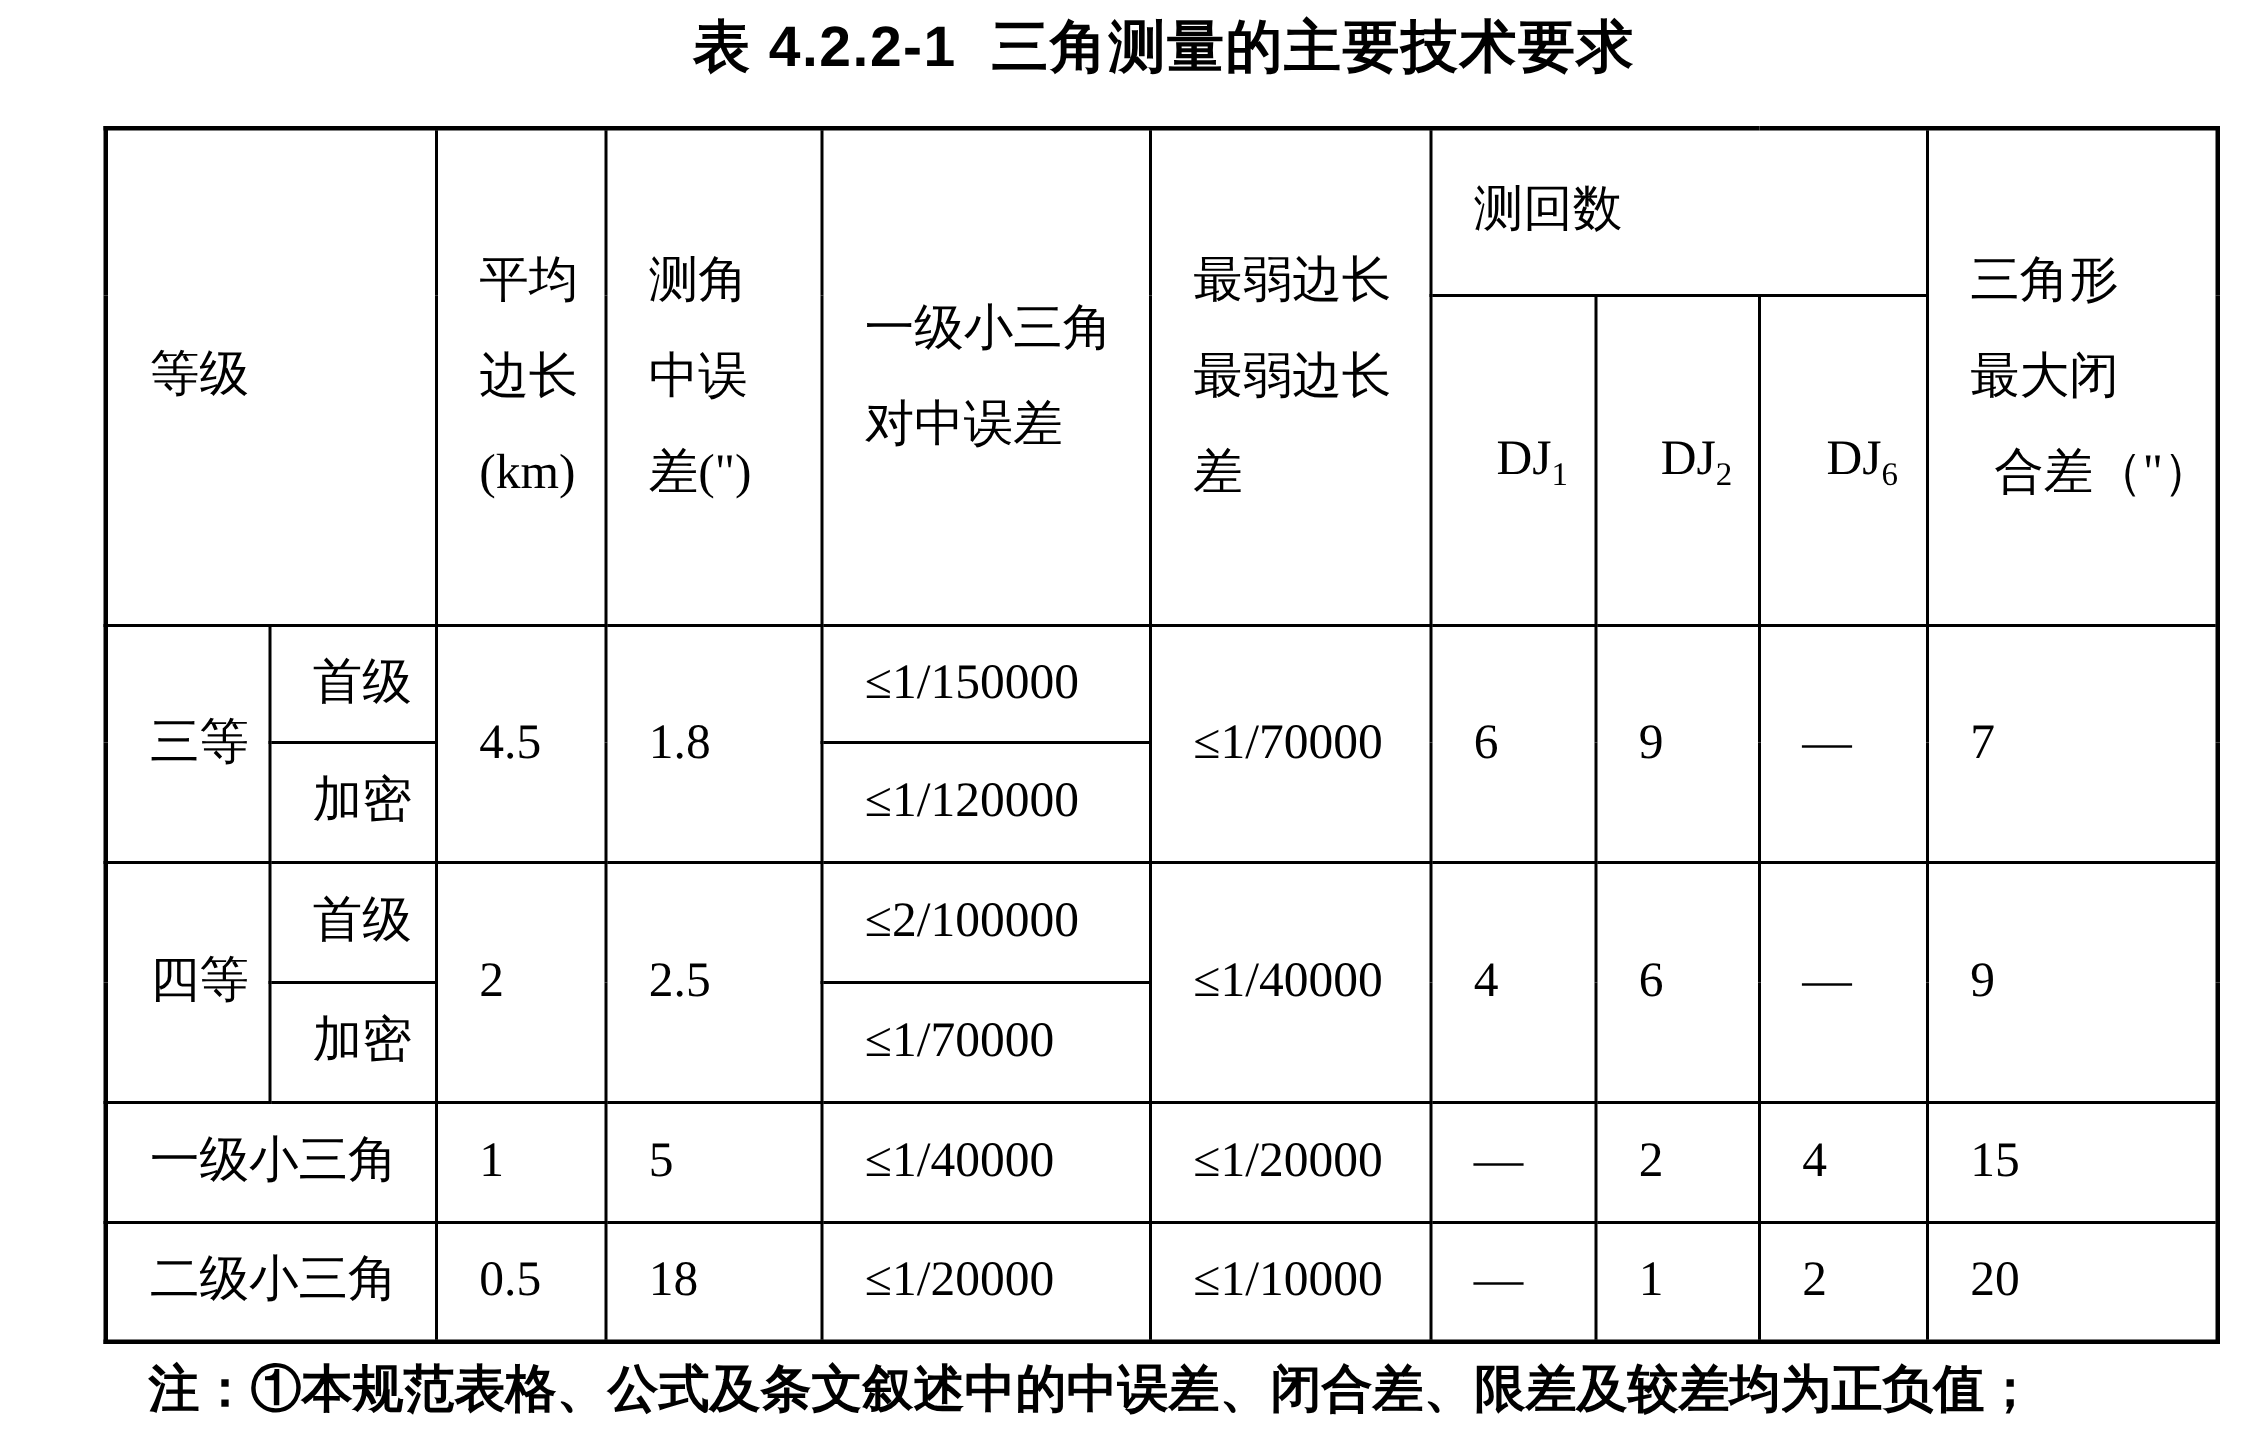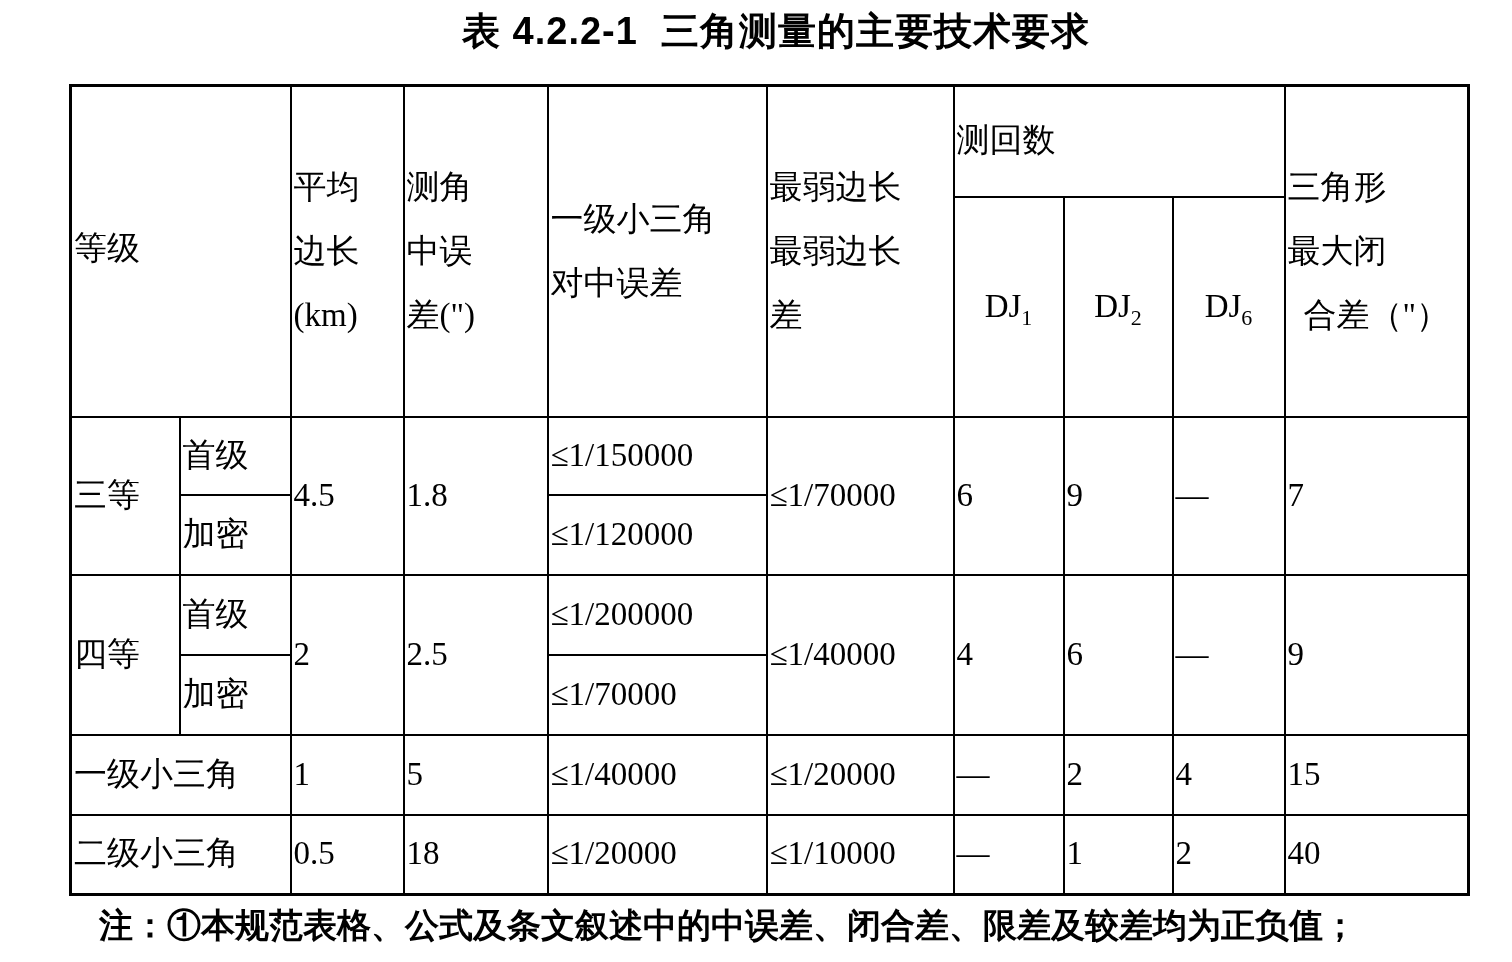--- a/index.html
+++ b/index.html
@@ -30,27 +30,27 @@
     position: absolute;
     left: 69px;
     top: 84px;
     border-collapse: collapse;
     table-layout: fixed;
     border: 3px solid #000;
   }
   table.tech-table td {
     border: 2px solid #000;
     vertical-align: middle;
-    padding: 0 2px 0 2px;
+    padding: 0 2px 0 28px;
     font-size: 33px;
     line-height: 1.15;
     overflow: hidden;
     white-space: nowrap;
   }
-  td.grade-hdr { padding-left: 35px; font-family: Liberation Mono, monospace; }
+  td.grade-hdr { padding-left: 35px; }
   td.dj-cell  { padding-left: 22px; text-align: center; }
   .hdr-line { line-height: 64px; }
   .hdr-line.indent { padding-left: 16px; }
   sub.dj-sub { font-size: 22px; line-height: 0; }
   .footnote {
     position: absolute;
     left: 99px;
     top: 903px;
     font-family: "Liberation Serif", "DejaVu Serif", serif;
     font-weight: 700;
@@ -130,21 +130,21 @@
     <tr style="height:80px">
       <td>加密</td>
       <td>≤1/120000</td>
     </tr>
 
     <tr style="height:80px">
       <td rowspan="2">四等</td>
       <td>首级</td>
       <td rowspan="2">2</td>
       <td rowspan="2">2.5</td>
-      <td>≤1/200000</td>
+      <td>≤2/100000</td>
       <td rowspan="2">≤1/40000</td>
       <td rowspan="2">4</td>
       <td rowspan="2">6</td>
       <td rowspan="2">—</td>
       <td rowspan="2">9</td>
     </tr>
     <tr style="height:80px">
       <td>加密</td>
       <td>≤1/70000</td>
     </tr>
@@ -163,20 +163,20 @@
 
     <tr style="height:80px">
       <td colspan="2">二级小三角</td>
       <td>0.5</td>
       <td>18</td>
       <td>≤1/20000</td>
       <td>≤1/10000</td>
       <td>—</td>
       <td>1</td>
       <td>2</td>
-      <td>40</td>
+      <td>20</td>
     </tr>
   </tbody>
     </table>
 
   <div class="footnote">注：①本规范表格、公式及条文叙述中的中误差、闭合差、限差及较差均为正负值；</div>
 
 </div>
 
 </body></html>

